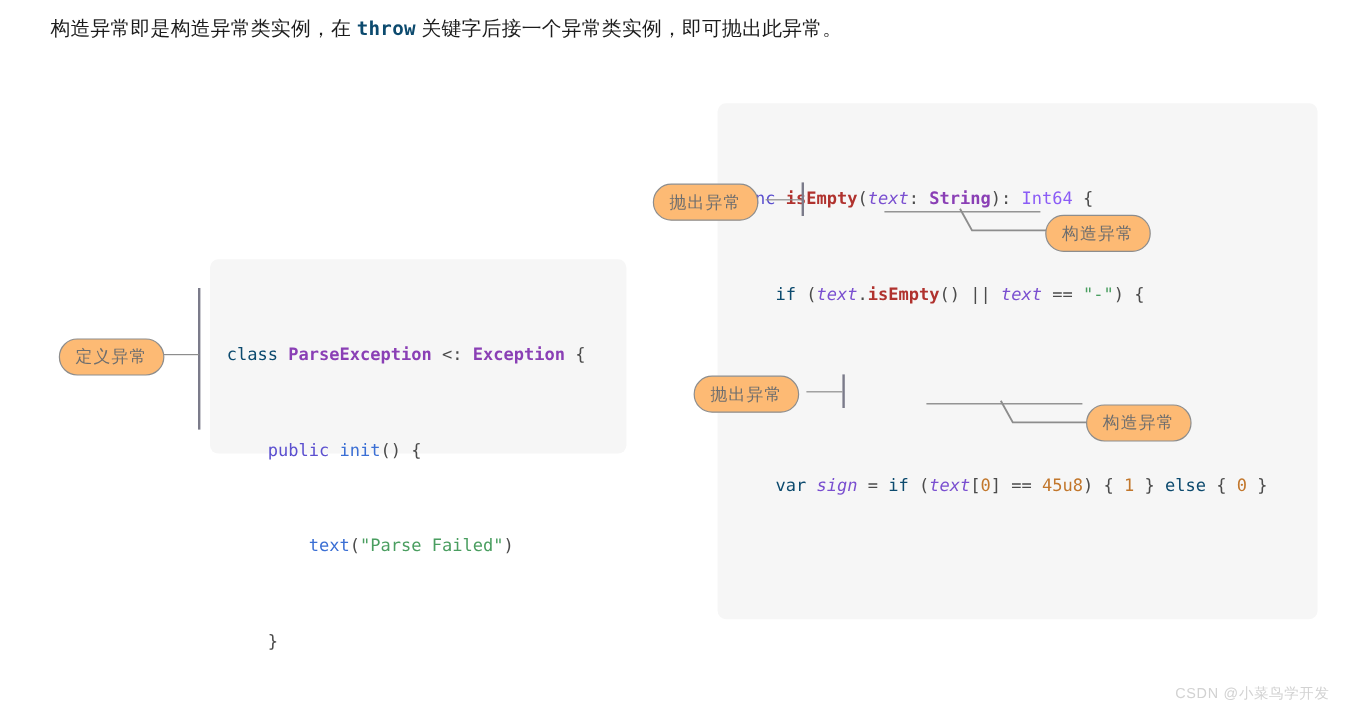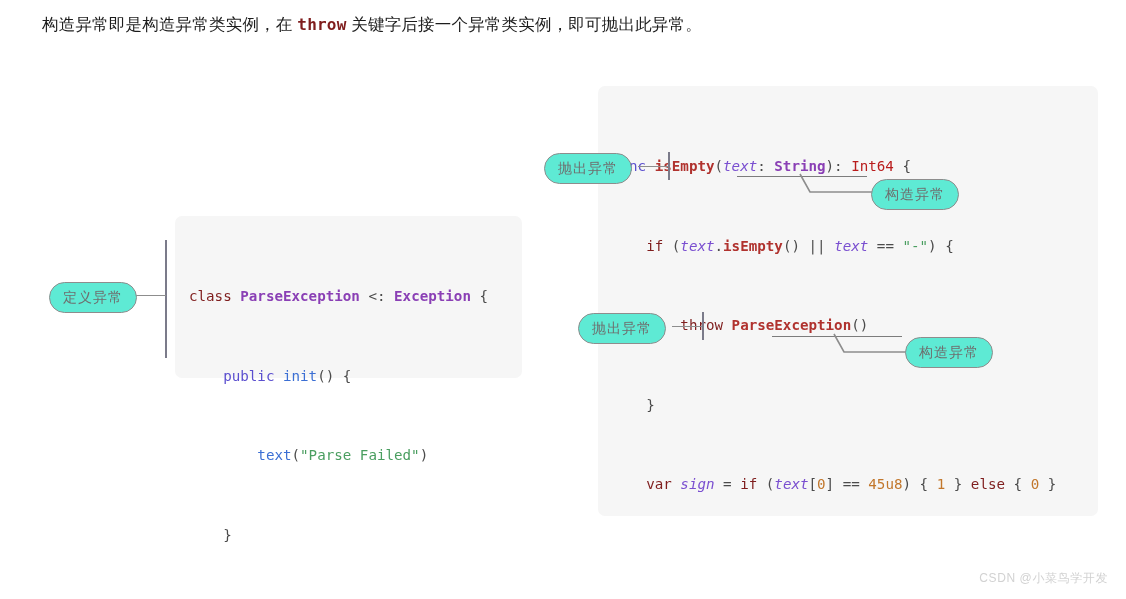--- a/index.html
+++ b/index.html
@@ -41,43 +41,43 @@
     line-height: 26.5px;
     white-space: pre;
     color: #3b3b3b;
   }
   #panel-left  { left: 175px; top: 216px; width: 347px; height: 162px; padding: 14px 0 0 14px; }
   #panel-right { left: 598px; top: 86px;  width: 500px; height: 430px; padding: 14px 0 0 14px; }
 
   .ln { display: block; height: 26.5px; }
 
   
-  .kw      { color: #7f1d1d; }            
+  .kw      { color: #0c4a6e; }            
   .kw2     { color: #5b4fcf; }            
   .type    { color: #8a3fb5; font-weight: bold; }
-  .typeb   { color: #b91c1c; }            
+  .typeb   { color: #8b5cf6; }            
   .fn      { color: #b0322e; font-weight: bold; }
   .var     { color: #7a4fd0; font-style: italic; }
   .str     { color: #4a9e60; }
   .num     { color: #c2772c; }
   .op      { color: #4b4b4b; }
   .fnblue  { color: #3b6fd4; }
 
   
   .uline {
     position: absolute;
     height: 0; border-top: 1.6px solid #7c7c7c;
   }
 
   
   .bubble {
     position: absolute;
     border: 1.6px solid #8d8d8d;
     border-radius: 16px;
-    background: #5eead4;
+    background: #fdba74;
     color: #6e6e6e;
     font-size: 14px;
     line-height: 1;
     padding: 7px 13px 8px 13px;
     white-space: nowrap;
     letter-spacing: 1px;
   }
 
   
   .hline {
@@ -110,21 +110,20 @@
   <span class="ln"><span class="kw">class</span> <span class="type">ParseException</span> <span class="op">&lt;:</span> <span class="type">Exception</span> <span class="op">{</span></span>
   <span class="ln"><span class="op">    </span><span class="kw2">public</span> <span class="fnblue">init</span><span class="op">() {</span></span>
   <span class="ln"><span class="op">        </span><span class="fnblue">text</span><span class="op">(</span><span class="str">"Parse Failed"</span><span class="op">)</span></span>
   <span class="ln"><span class="op">    }</span></span>
   
 </div>
 
 <div class="code-panel" id="panel-right">
   <span class="ln"><span class="kw2">func</span> <span class="fn">isEmpty</span><span class="op">(</span><span class="var">text</span><span class="op">: </span><span class="type">String</span><span class="op">): </span><span class="typeb">Int64</span> <span class="op">{</span></span>
   <span class="ln"><span class="op">    </span><span class="kw">if</span> <span class="op">(</span><span class="var">text</span><span class="op">.</span><span class="fn">isEmpty</span><span class="op">() || </span><span class="var">text</span> <span class="op">==</span> <span class="str">"-"</span><span class="op">) {</span></span>
-  <span class="ln"><span class="op">        </span><span class="kw">throw</span> <span class="fn">ParseException</span><span class="op">()</span></span>
   <span class="ln"><span class="op">    }</span></span>
   <span class="ln"><span class="op">    </span><span class="kw">var</span> <span class="var">sign</span> <span class="op">=</span> <span class="kw">if</span> <span class="op">(</span><span class="var">text</span><span class="op">[</span><span class="num">0</span><span class="op">] ==</span> <span class="num">45u8</span><span class="op">) {</span> <span class="num">1</span> <span class="op">}</span> <span class="kw">else</span> <span class="op">{</span> <span class="num">0</span> <span class="op">}</span></span>
   
   
   
   
   
   
   
   

